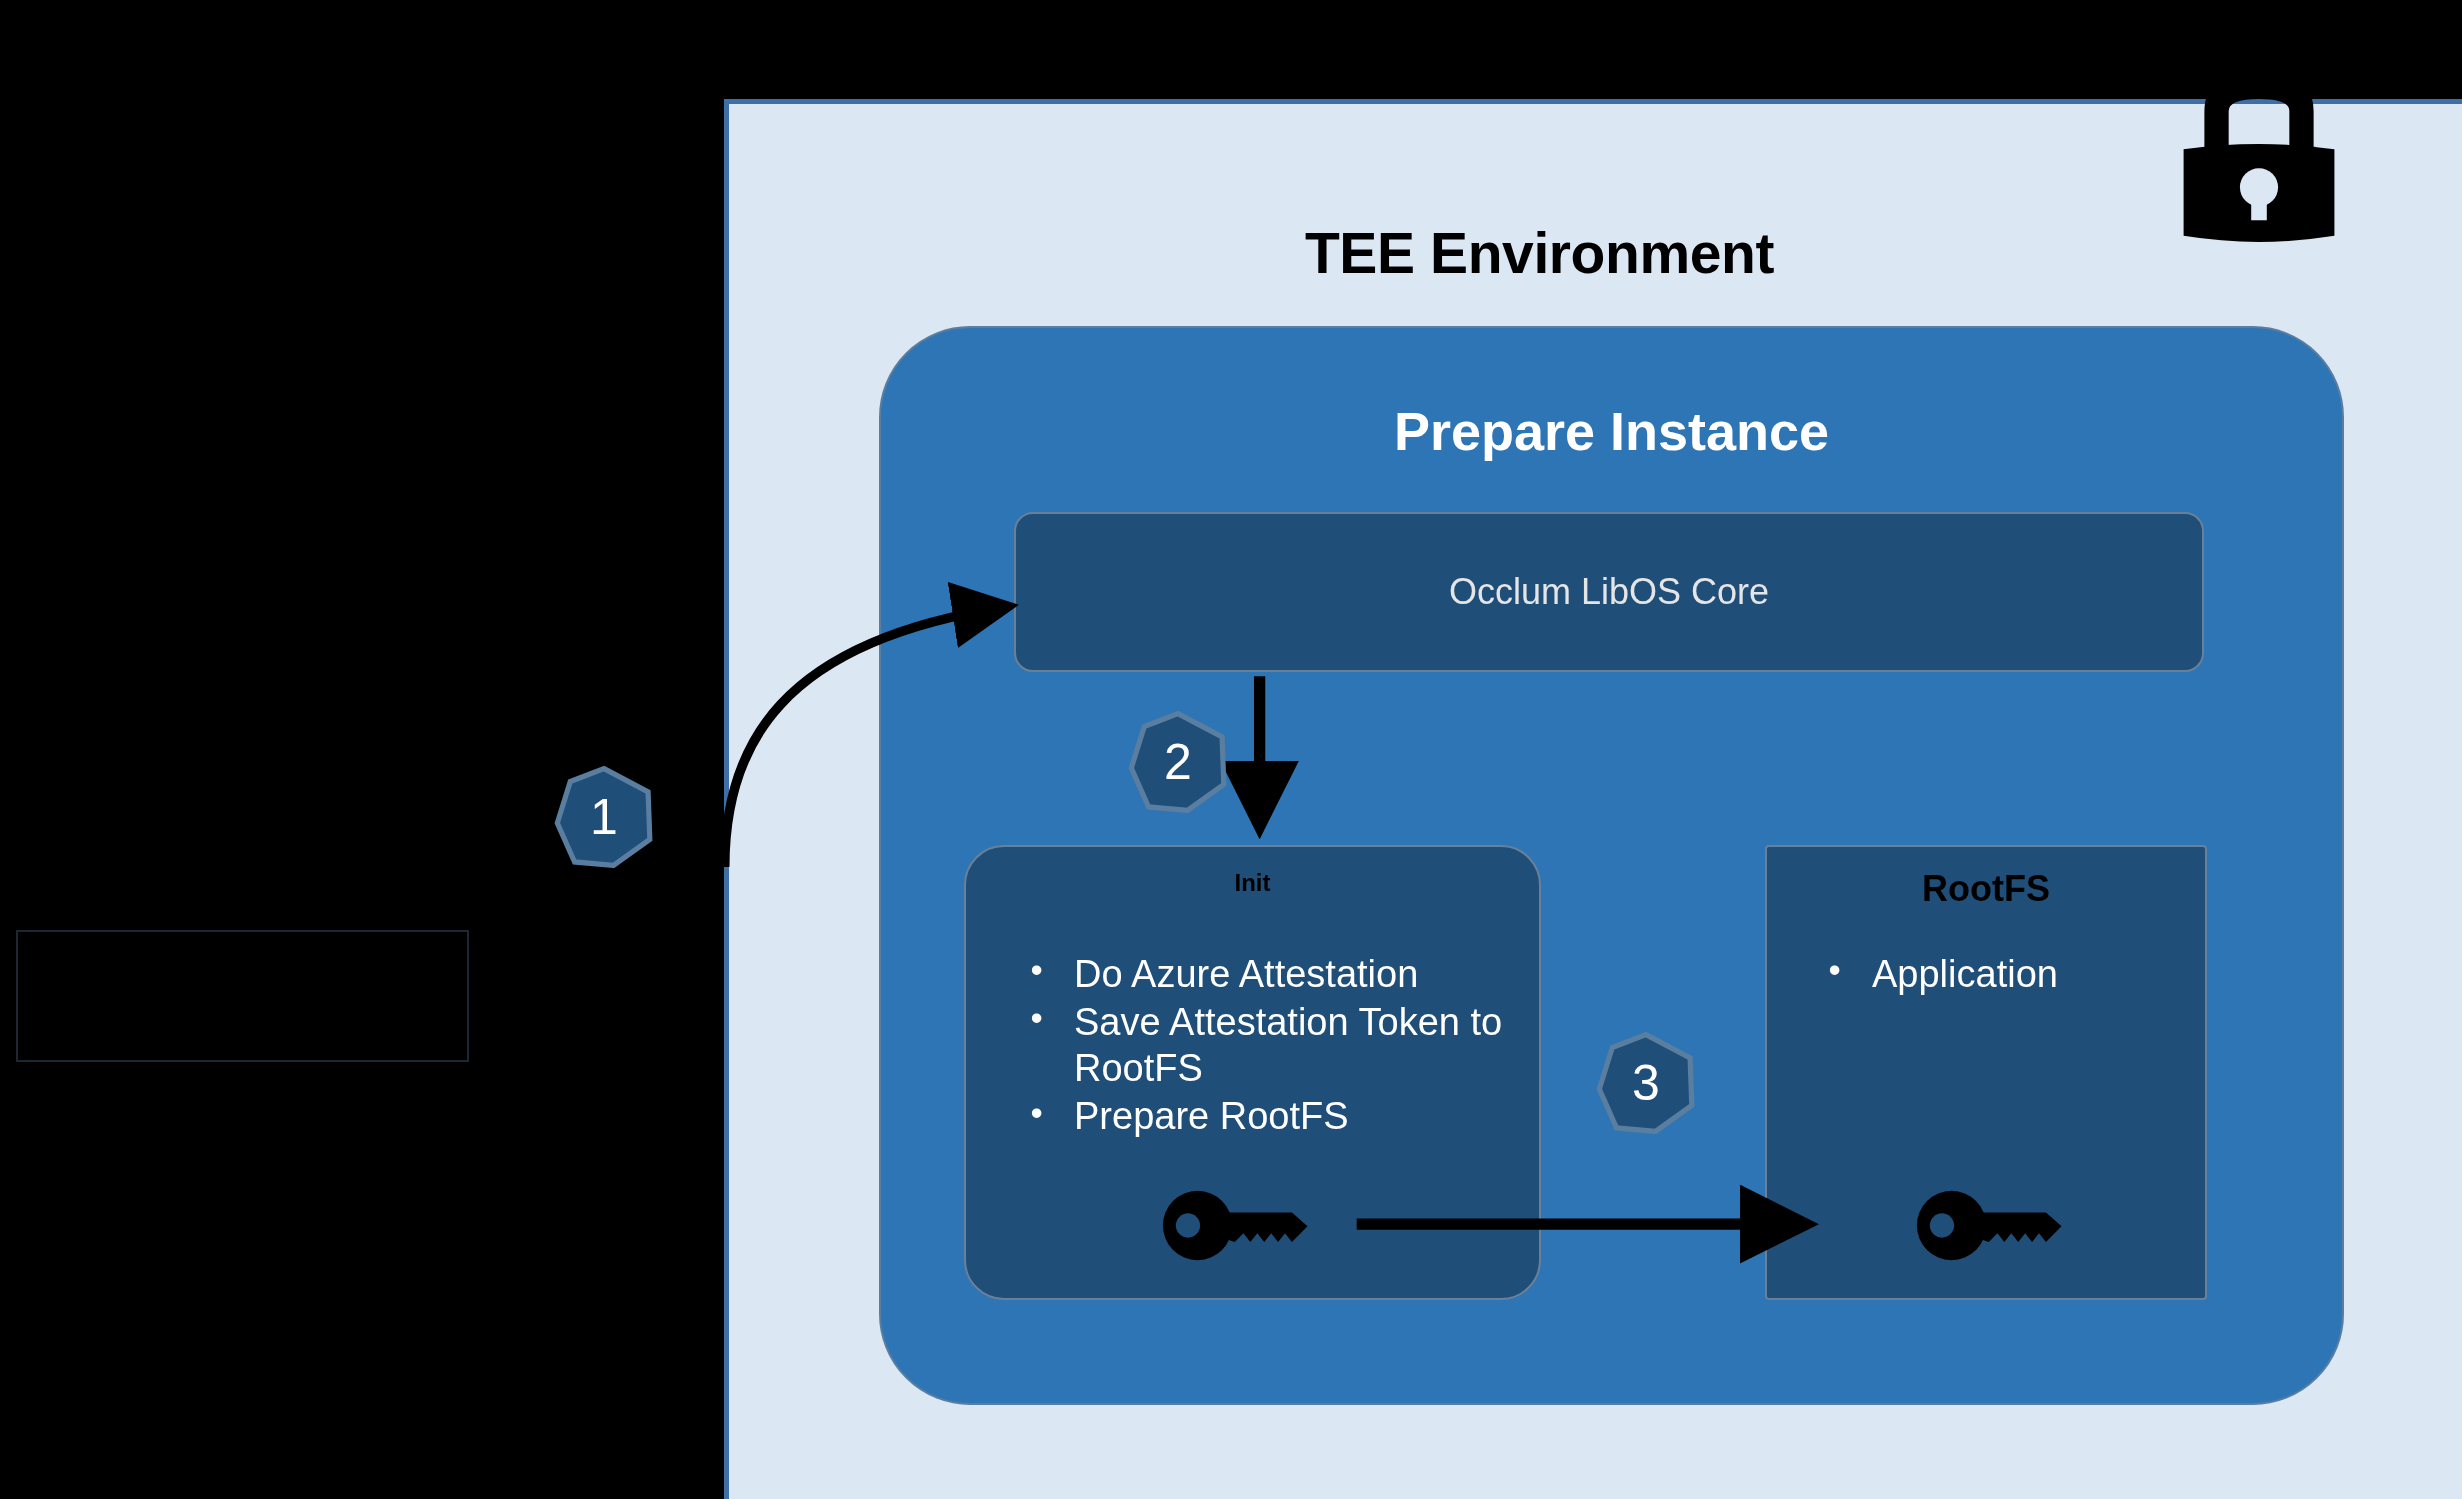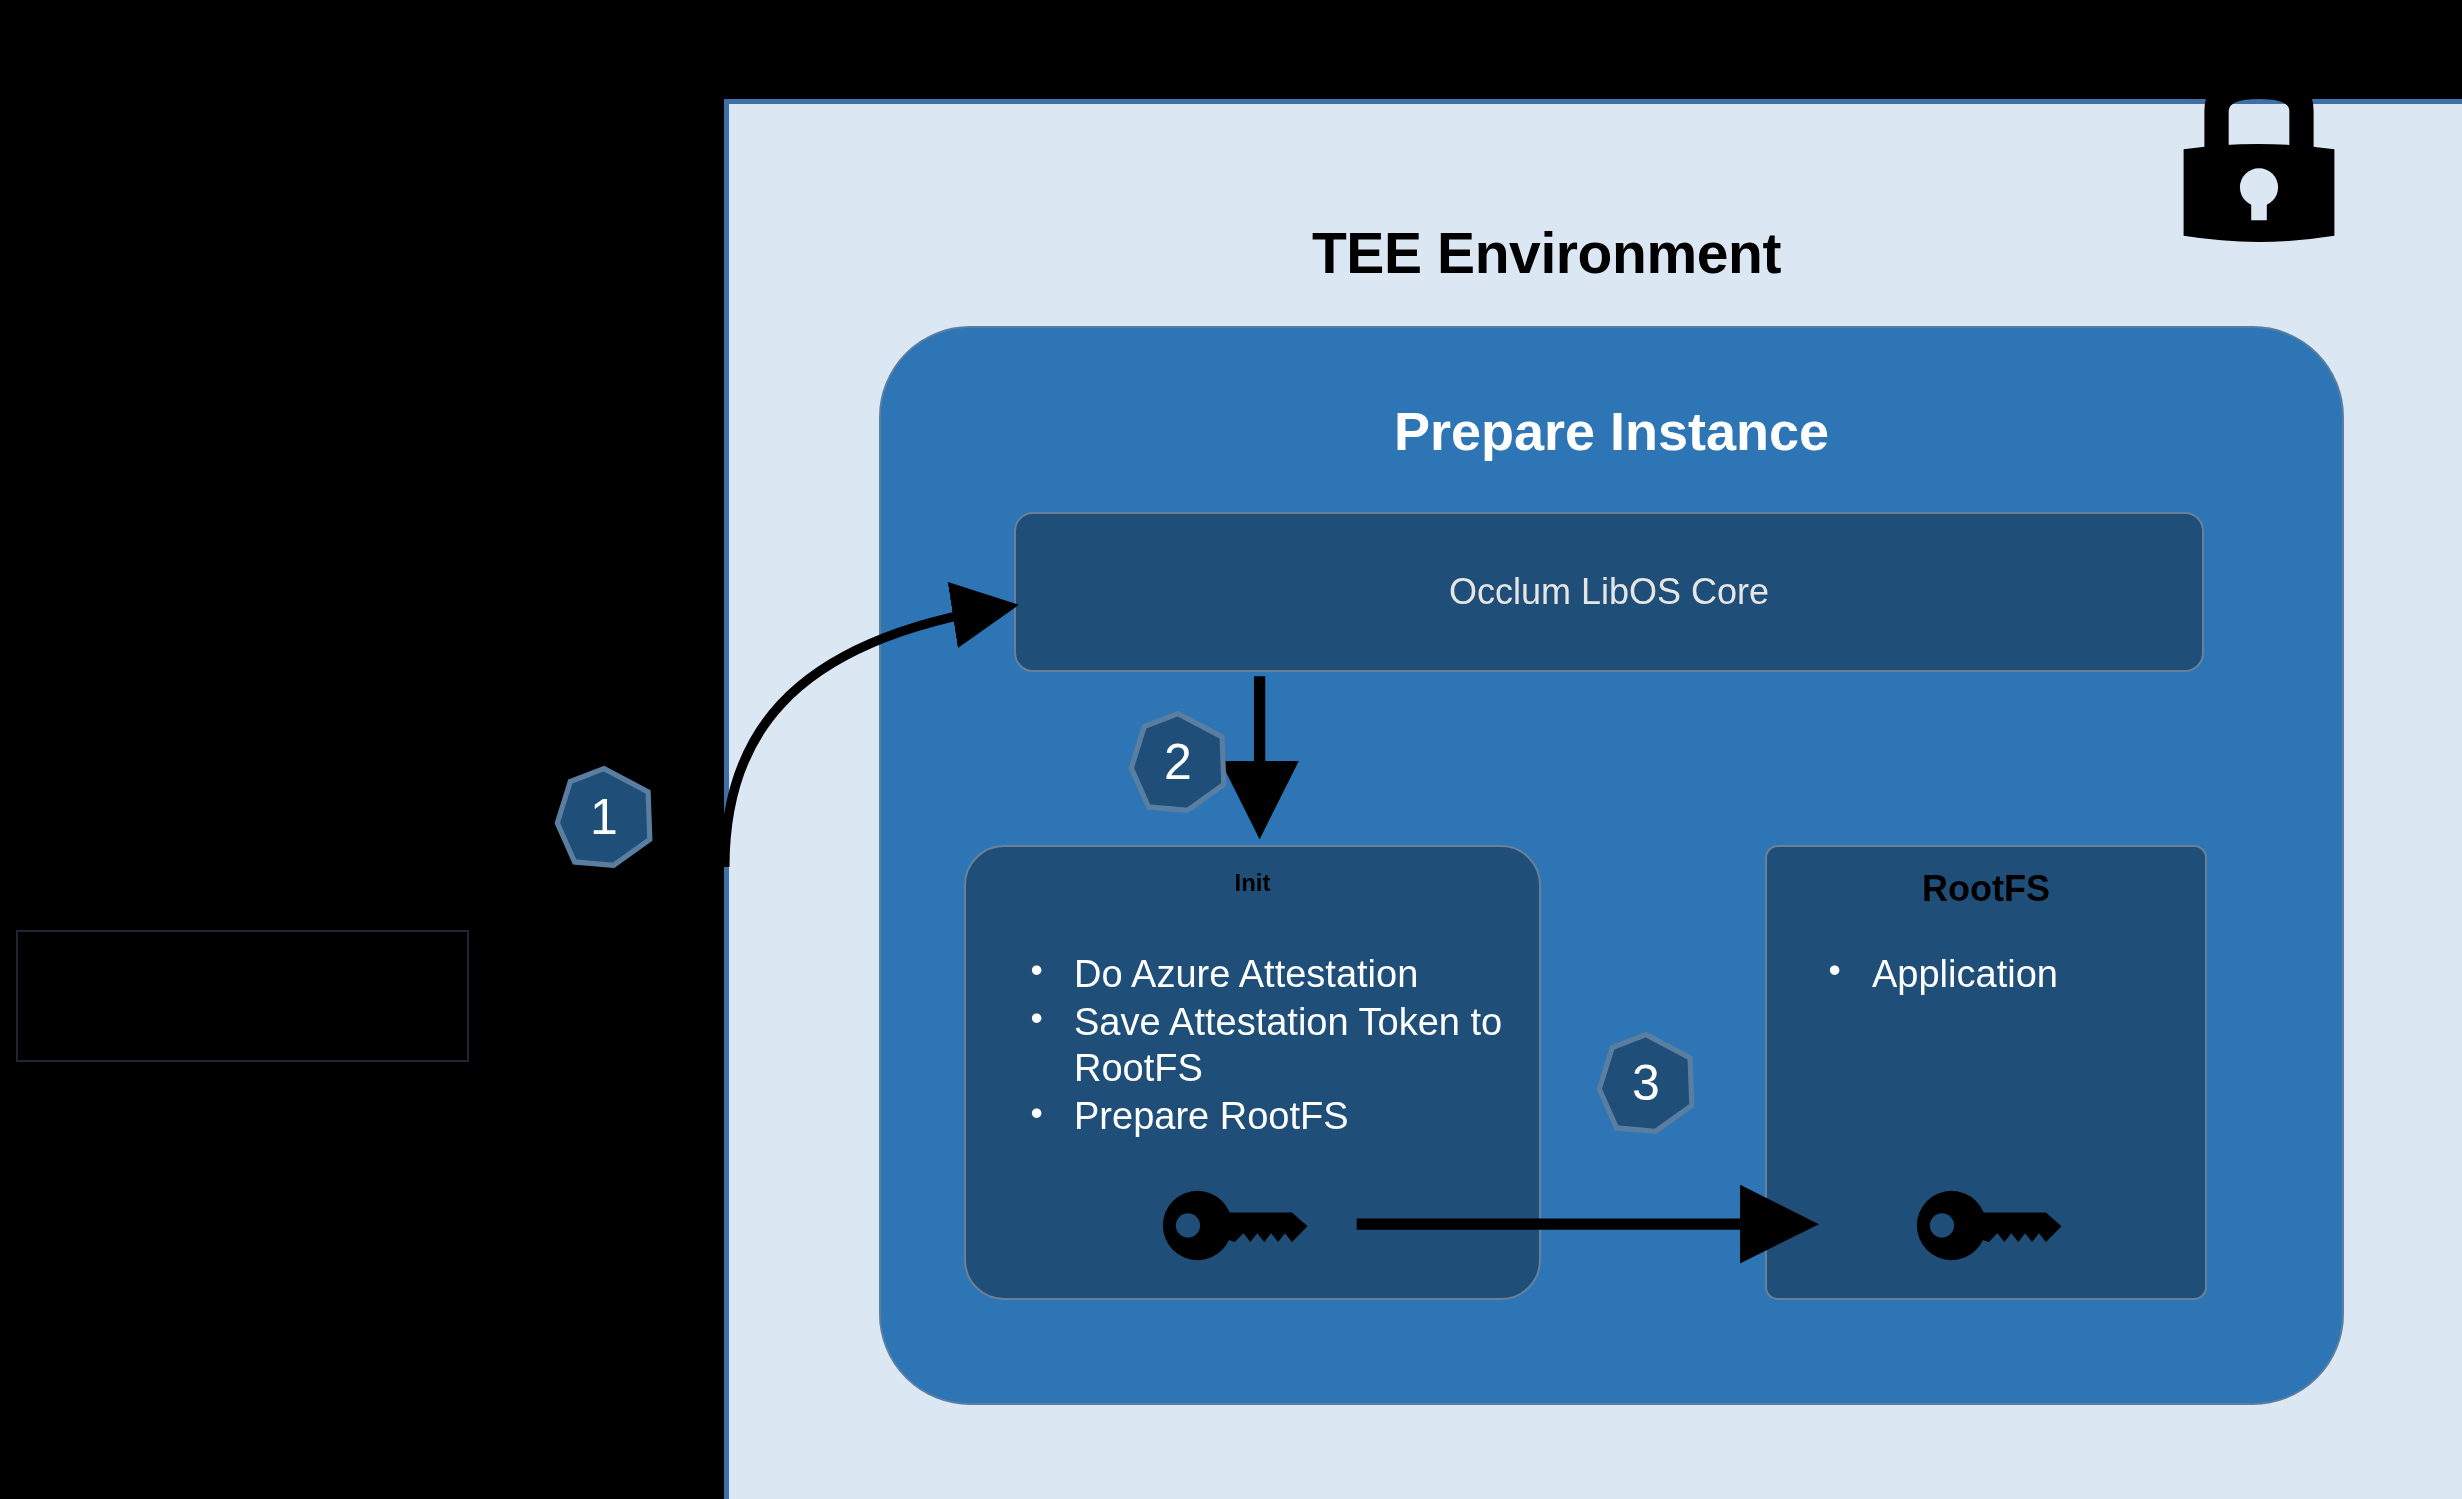--- a/index.html
+++ b/index.html
@@ -53,21 +53,20 @@
     position: absolute;
     left: 0;
     top: 121px;
     width: 1621px;
     text-align: center;
     font-size: 57px;
     font-weight: bold;
     color: #000000;
     letter-spacing: -0.4px;
     line-height: 1;
-    padding-left: 7px;
   }
 
   
   .padlock {
     position: absolute;
     left: 2168px;
     top: 66px;
     width: 182px;
     height: 182px;
   }
@@ -153,21 +152,21 @@
 
   
   .rootfs-box {
     position: absolute;
     left: 1765px;
     top: 845px;
     width: 442px;
     height: 455px;
     background: #1f4e79;
     border: 2.6px solid #6a8098;
-    border-radius: 13px;
+    border-radius: 4px;
     box-sizing: border-box;
   }
   .rootfs-title {
     position: absolute;
     left: 0;
     top: 24px;
     width: 100%;
     text-align: center;
     font-size: 36px;
     font-weight: bold;

